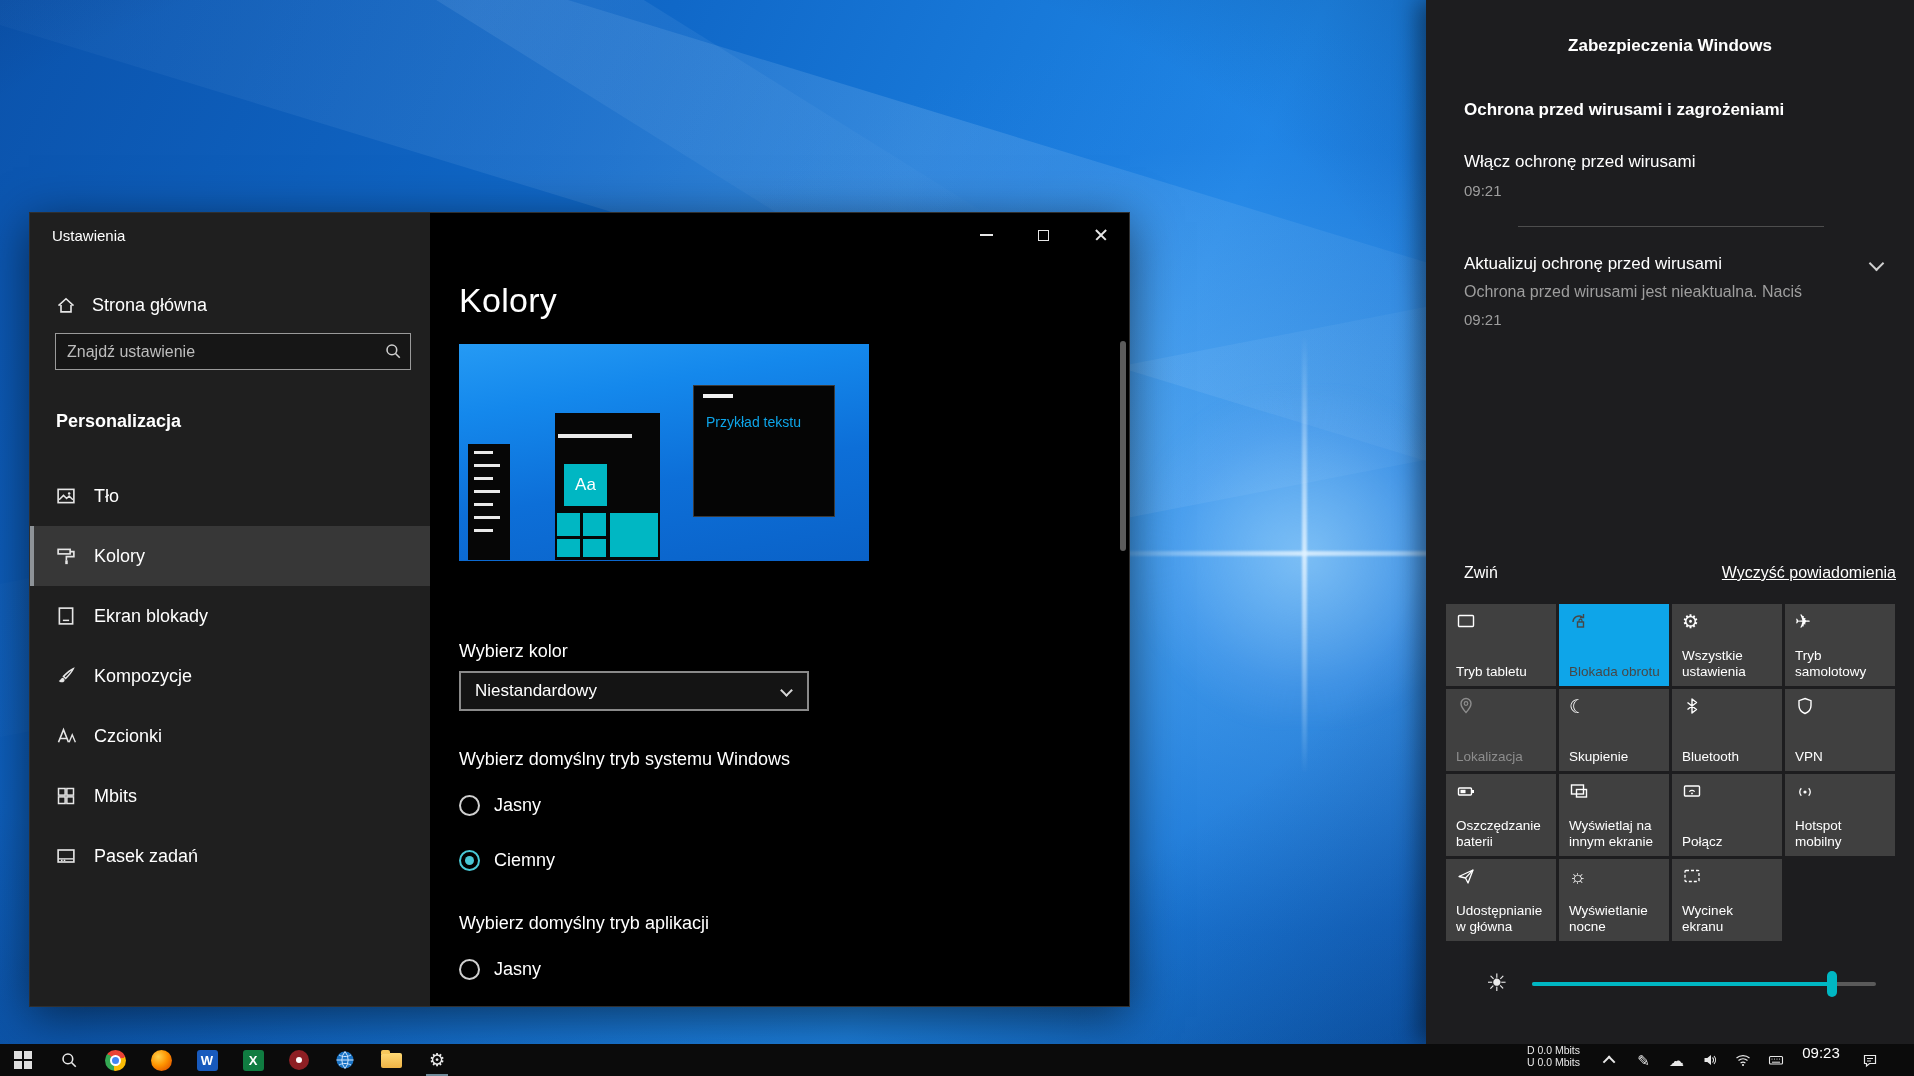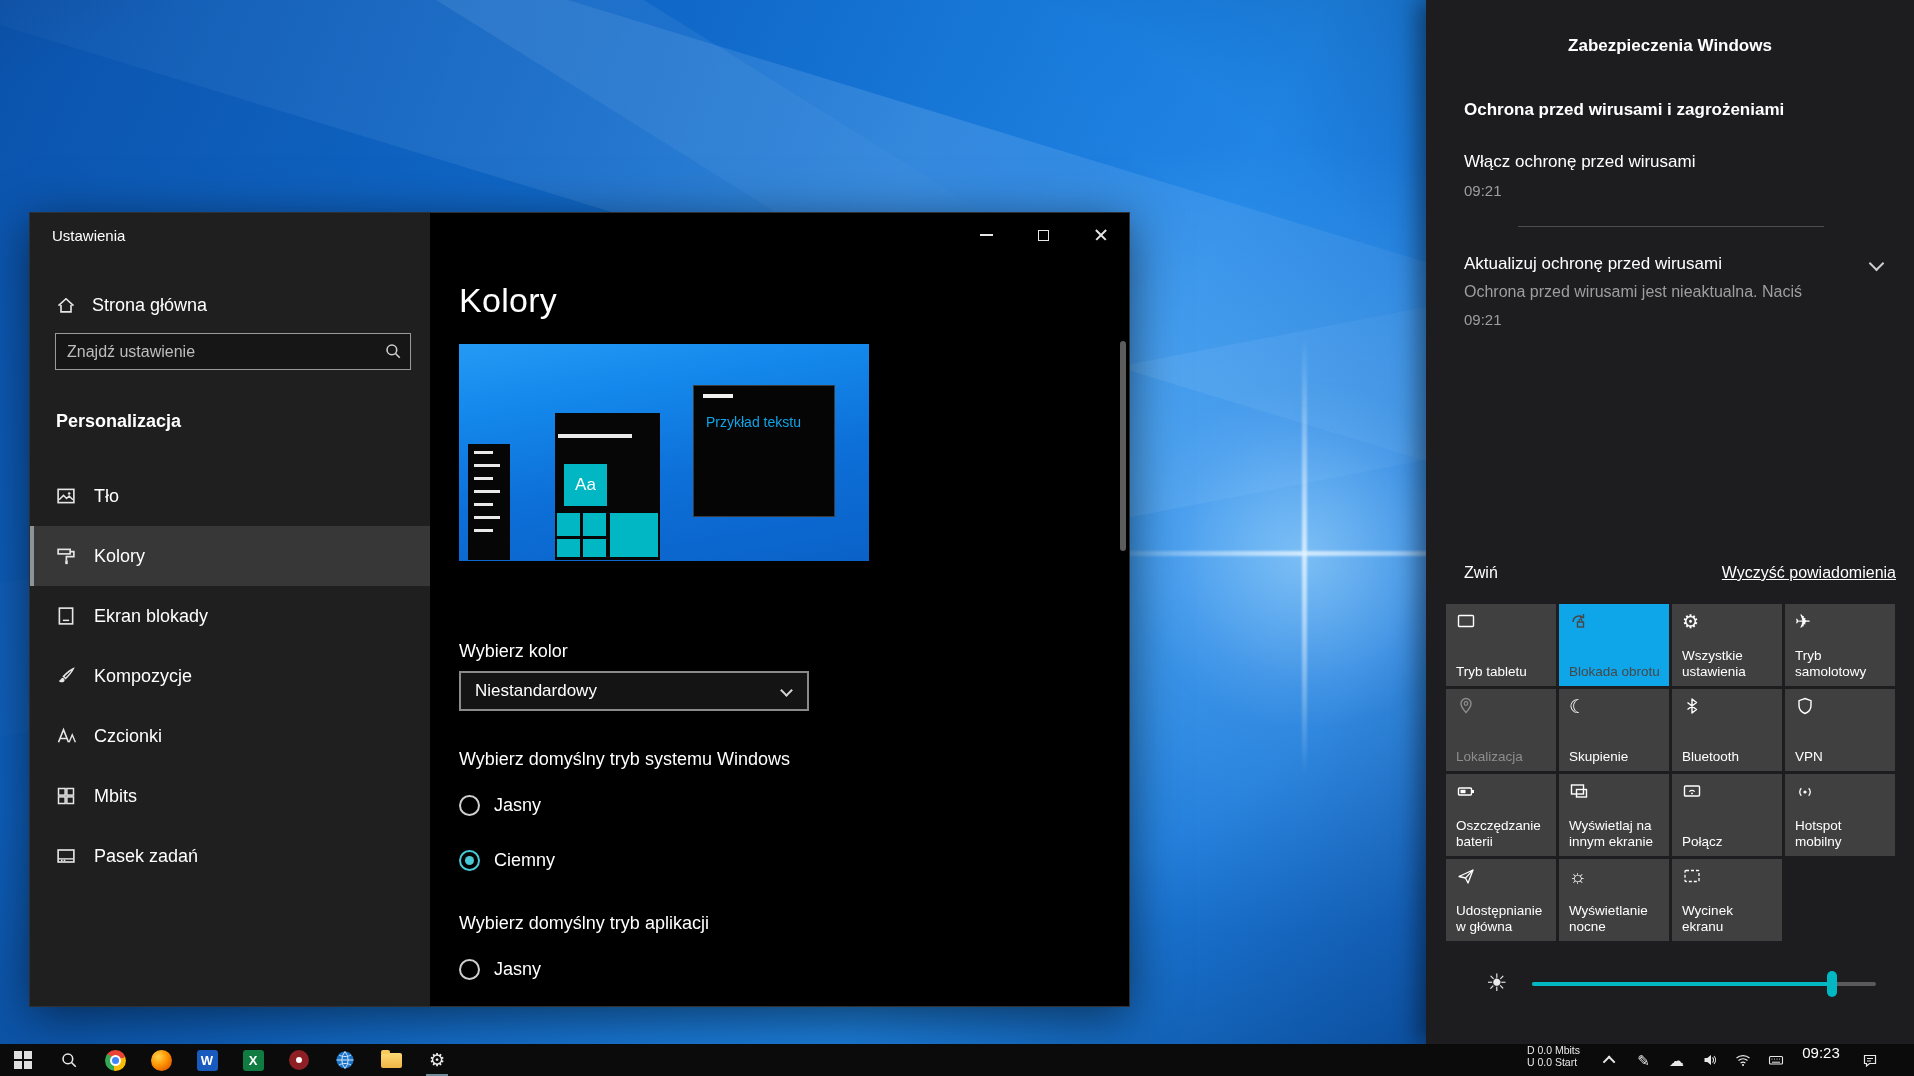--- a/index.html
+++ b/index.html
@@ -528,21 +528,21 @@
   <div class="tb-app">
     <span class="folder-ic"></span>
   </div>
   <div class="tb-app running">
     <span class="gear-glyph">⚙</span>
   </div>
 
   <div class="tb-right">
     <div class="net-speed">
       <div>D 0.0 Mbits</div>
-      <div>U 0.0 Start</div>
+      <div>U 0.0 Mbits</div>
     </div>
     <div class="tray-item">
       <span class="chev-up"></span>
     </div>
     <div class="tray-item">
       <span class="tray-glyph">✎</span>
     </div>
     <div class="tray-item">
       <span class="tray-glyph">☁</span>
     </div>

